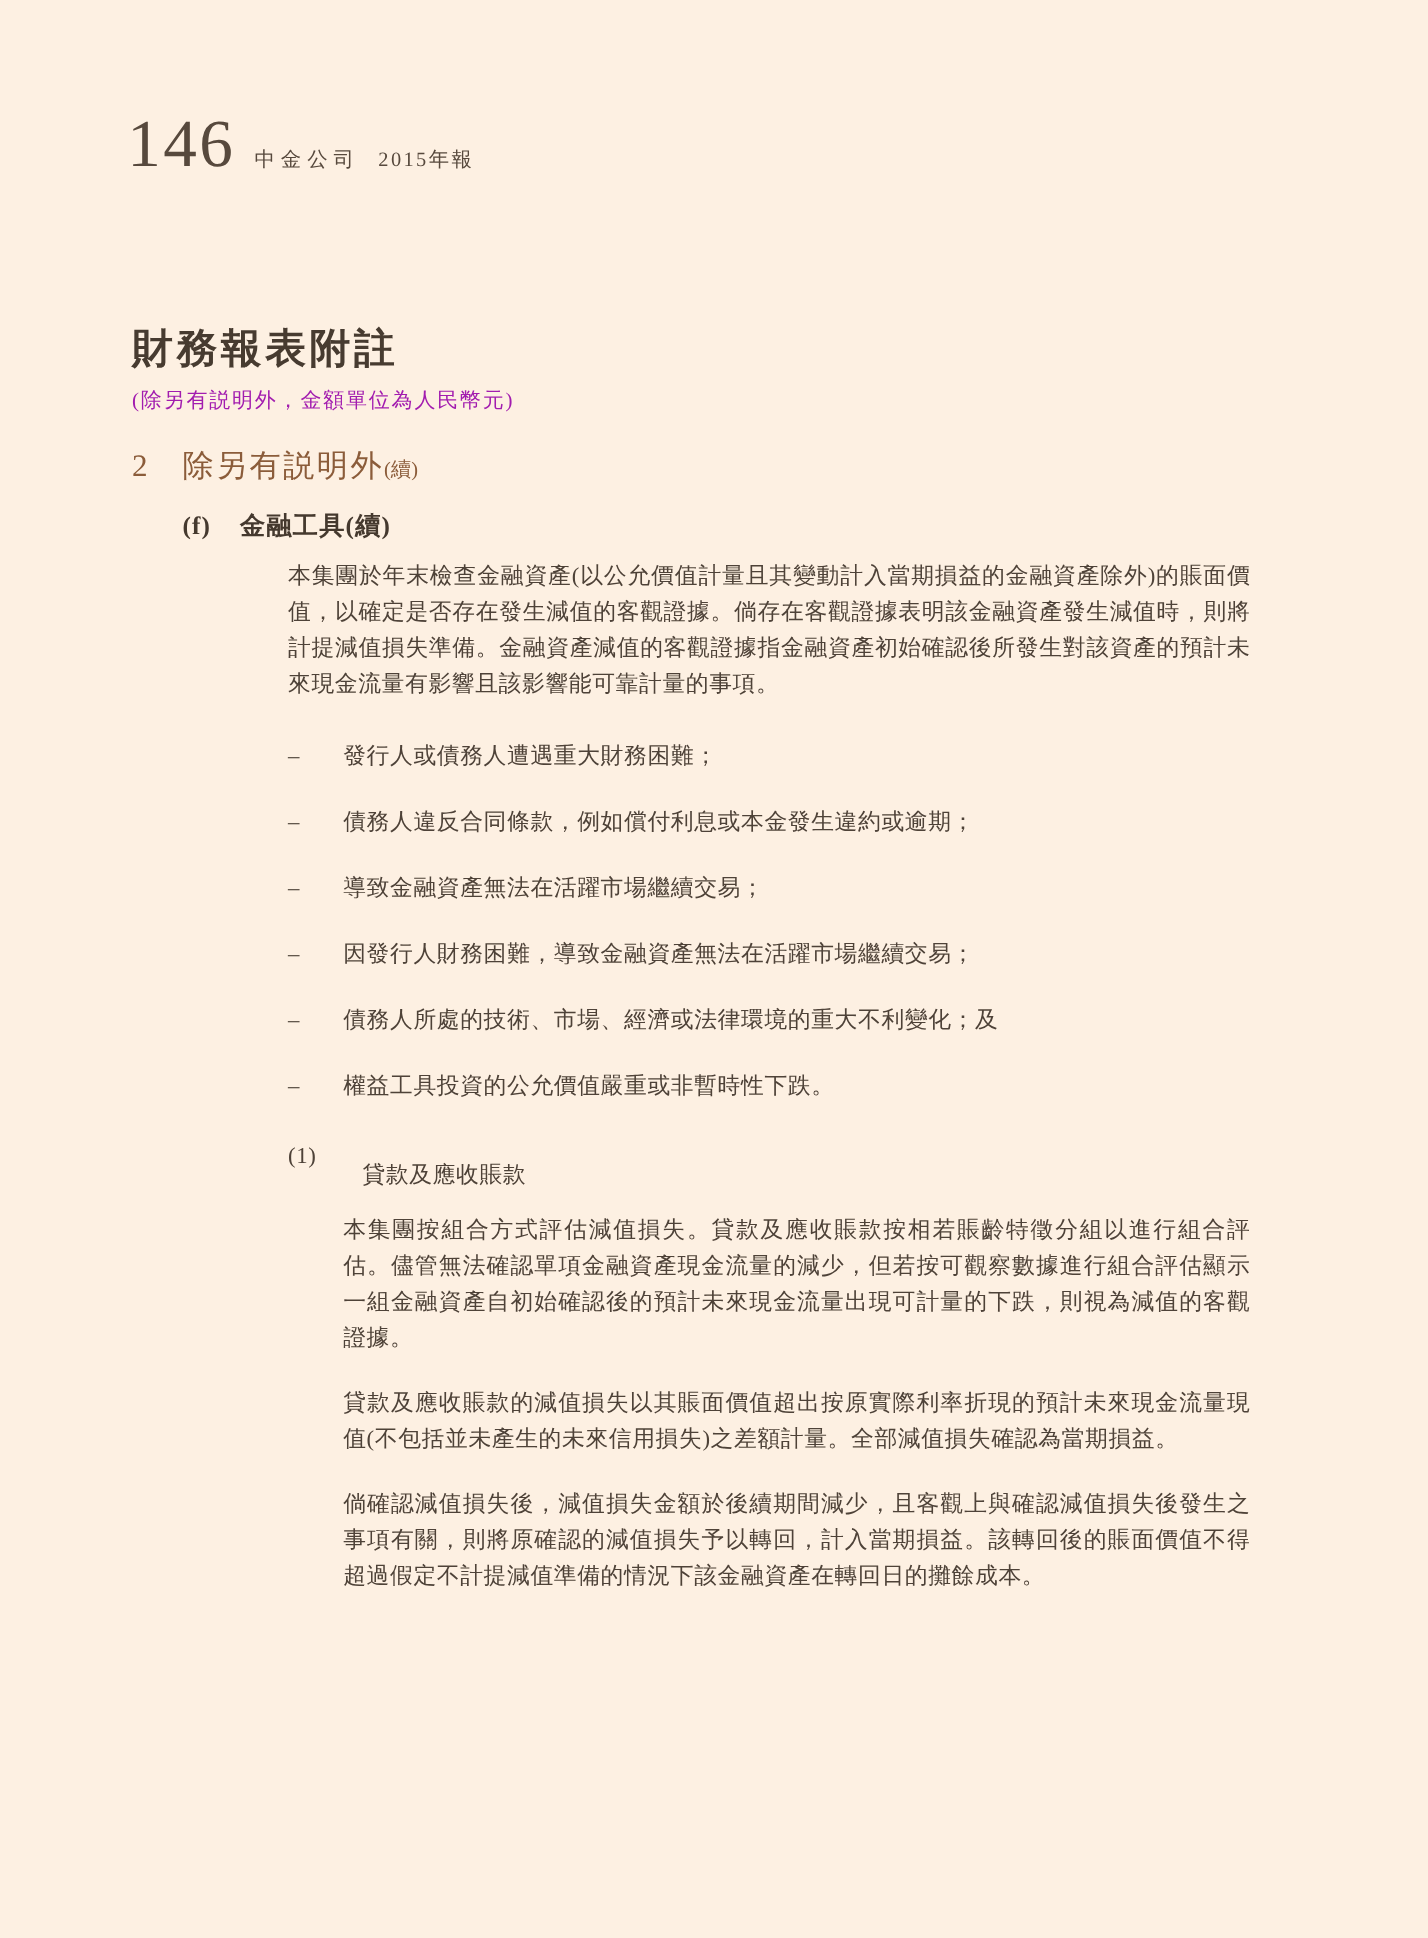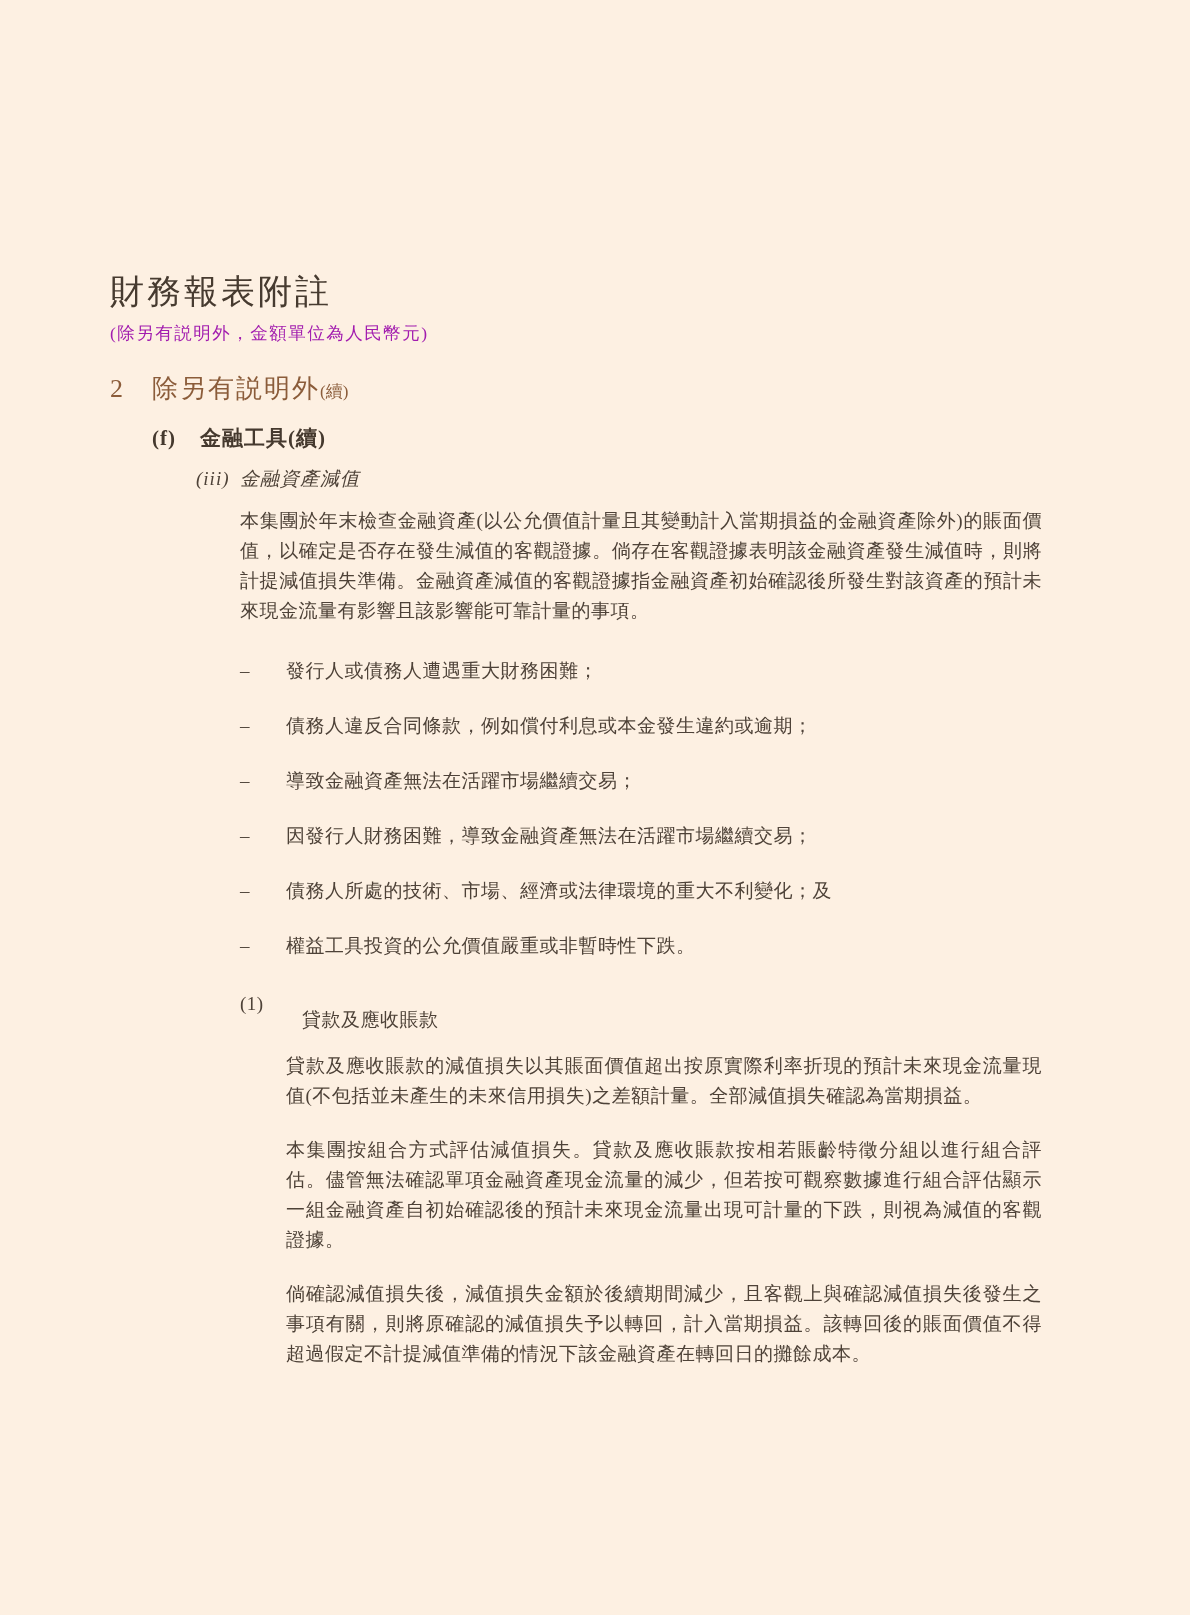--- a/index.html
+++ b/index.html
@@ -26,21 +26,21 @@
     margin-left: 16px; font-size: 17px; color: #57493d;
     letter-spacing: 5px;
   }
   .page-header-meta .report-year { margin-left: 6px; letter-spacing: 2px; }
 
   
   .content {
     position: absolute; top: 272px; left: 110px; width: 932px;
   }
   .doc-title {
-    font-size: 34px; font-weight: 400; color: #473b30;
+    font-size: 34px; font-weight: 700; color: #473b30;
     letter-spacing: 3px; line-height: 1.2; margin: 0;
   }
   .doc-subtitle {
     font-size: 17.5px; margin-top: 8px; letter-spacing: 1.5px; color: #a21caf;
   }
 
   .section-row {
     display: flex; margin-top: 26px; color: #8b5c3a;
     font-size: 26px; letter-spacing: 2px; align-items: baseline;
   }
@@ -79,41 +79,44 @@
   .item1-body { flex: 1; }
   .item1-title { margin: 16px; }
   .item1-para { text-align: justify; margin-top: 0; }
   .item1-para + .item1-para { margin-top: 24px; }
 </style>
 </head>
 <body>
 
 <div class="page">
 
+  <div class="page-header">
+    <span class="page-number">146</span>
+    <span class="page-header-meta">
+      <span>中金公司</span>
+      <span class="report-year">2015年報</span>
+    </span>
+  </div>
 
   <div class="content">
 
     <h1 class="doc-title">財務報表附註</h1>
     <div class="doc-subtitle">(除另有説明外，金額單位為人民幣元)</div>
 
     <div class="section-row">
       <span class="section-num">2</span>
       <span class="section-title">除另有説明外</span>
       <span class="section-continued">(續)</span>
     </div>
 
     <div class="sub-f-row">
       <span class="sub-f-label">(f)</span>
       <span class="sub-f-title">金融工具(續)</span>
     </div>
 
-    <div class="sub-iii-row">
-      <span class="sub-iii-label">(iii)</span>
-      <span class="sub-iii-title">金融資產減值</span>
-    </div>
 
     <div class="body-block">
 
       <p class="para para-first">本集團於年末檢查金融資產(以公允價值計量且其變動計入當期損益的金融資產除外)的賬面價值，以確定是否存在發生減值的客觀證據。倘存在客觀證據表明該金融資產發生減值時，則將計提減值損失準備。金融資產減值的客觀證據指金融資產初始確認後所發生對該資產的預計未來現金流量有影響且該影響能可靠計量的事項。</p>
 
 
       <div class="bullet-list">
         <div class="bullet-item">
           <span class="bullet-dash">–</span>
           <span class="bullet-text">發行人或債務人遭遇重大財務困難；</span>
@@ -137,21 +140,21 @@
         <div class="bullet-item">
           <span class="bullet-dash">–</span>
           <span class="bullet-text">權益工具投資的公允價值嚴重或非暫時性下跌。</span>
         </div>
       </div>
 
       <div class="item1">
         <span class="item1-label">(1)</span>
         <div class="item1-body">
           <div class="item1-title">貸款及應收賬款</div>
+          <p class="item1-para">本集團按組合方式評估減值損失。貸款及應收賬款按相若賬齡特徵分組以進行組合評估。儘管無法確認單項金融資產現金流量的減少，但若按可觀察數據進行組合評估顯示一組金融資產自初始確認後的預計未來現金流量出現可計量的下跌，則視為減值的客觀證據。</p>
           <p class="item1-para">貸款及應收賬款的減值損失以其賬面價值超出按原實際利率折現的預計未來現金流量現值(不包括並未產生的未來信用損失)之差額計量。全部減值損失確認為當期損益。</p>
-          <p class="item1-para">本集團按組合方式評估減值損失。貸款及應收賬款按相若賬齡特徵分組以進行組合評估。儘管無法確認單項金融資產現金流量的減少，但若按可觀察數據進行組合評估顯示一組金融資產自初始確認後的預計未來現金流量出現可計量的下跌，則視為減值的客觀證據。</p>
           <p class="item1-para">倘確認減值損失後，減值損失金額於後續期間減少，且客觀上與確認減值損失後發生之事項有關，則將原確認的減值損失予以轉回，計入當期損益。該轉回後的賬面價值不得超過假定不計提減值準備的情況下該金融資產在轉回日的攤餘成本。</p>
         </div>
       </div>
 
     </div>
   </div>
 </div>
 
 </body></html>

